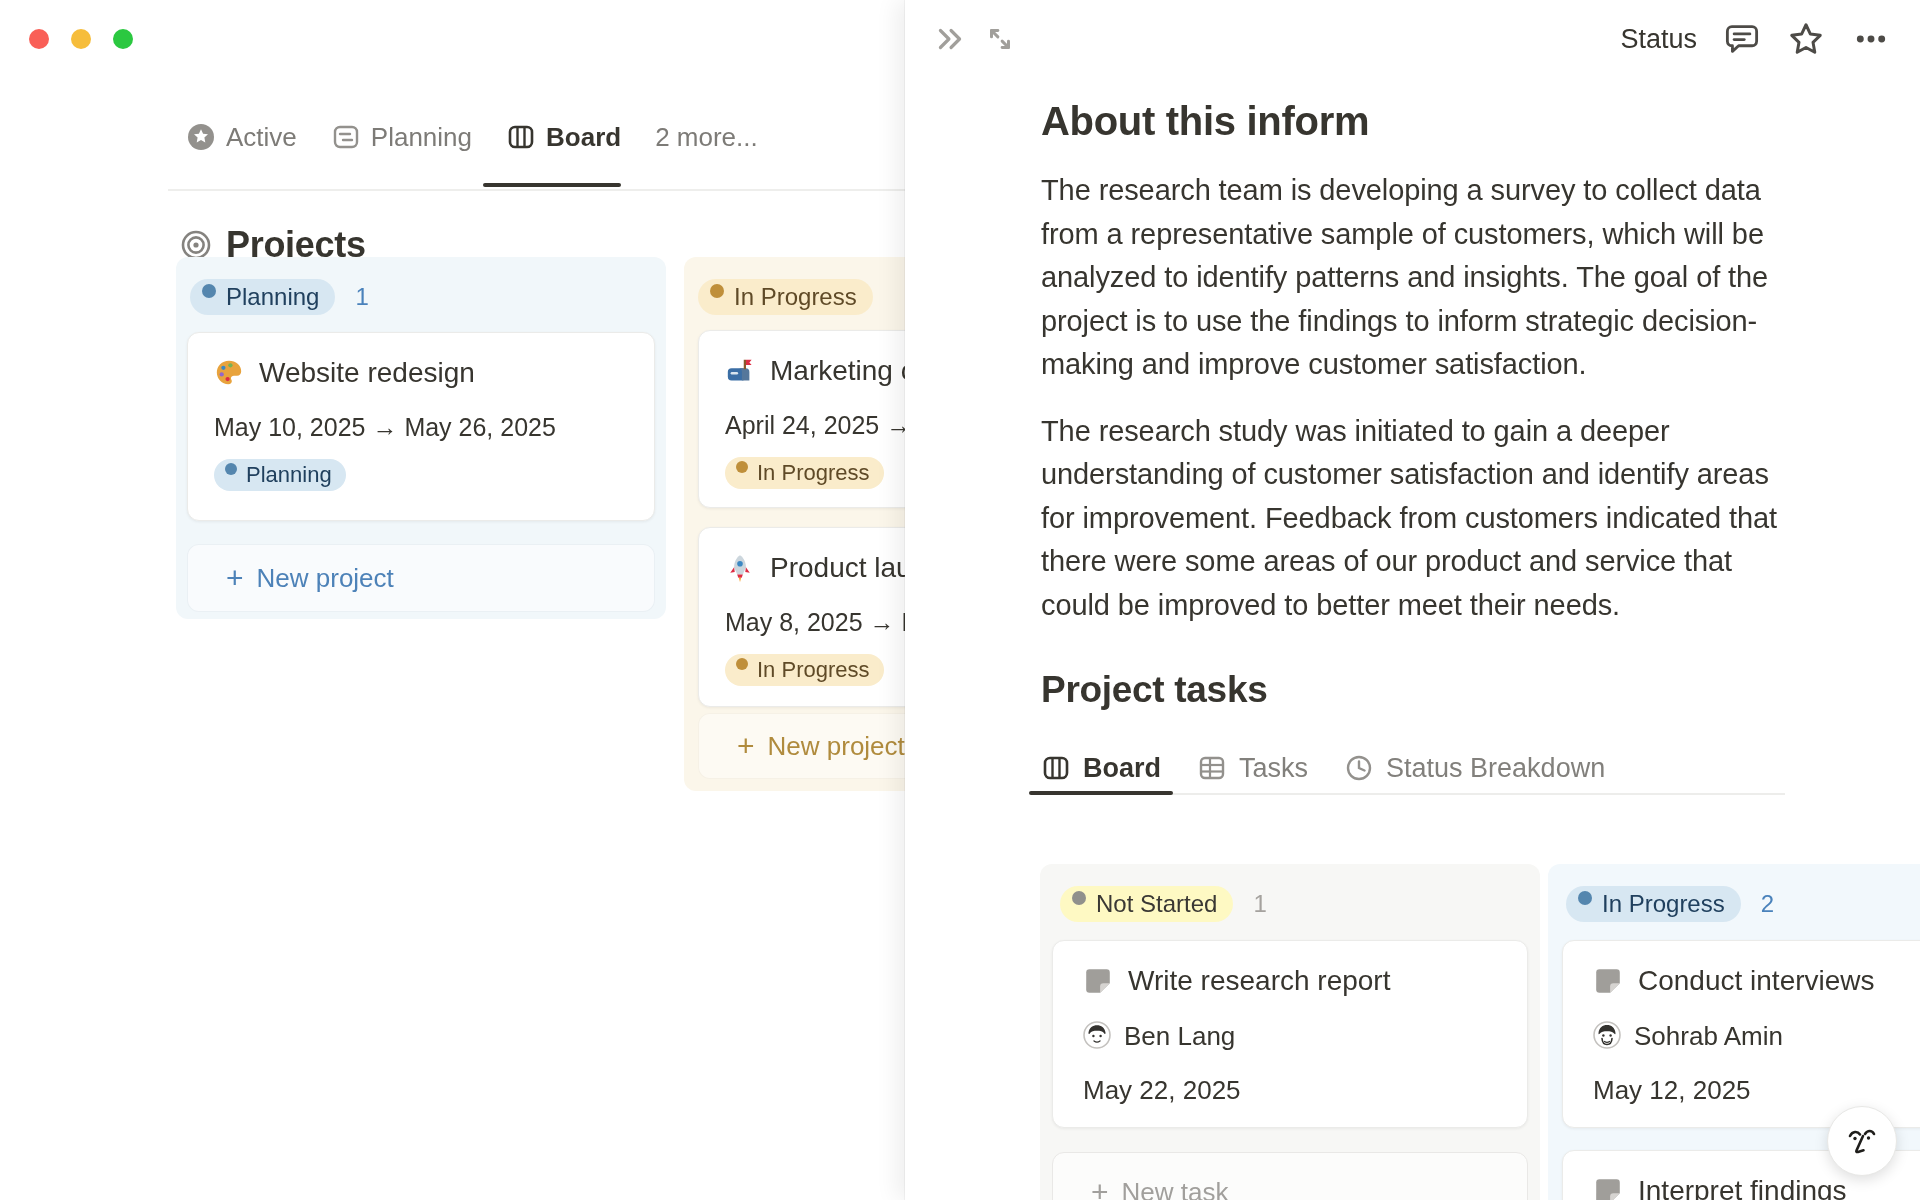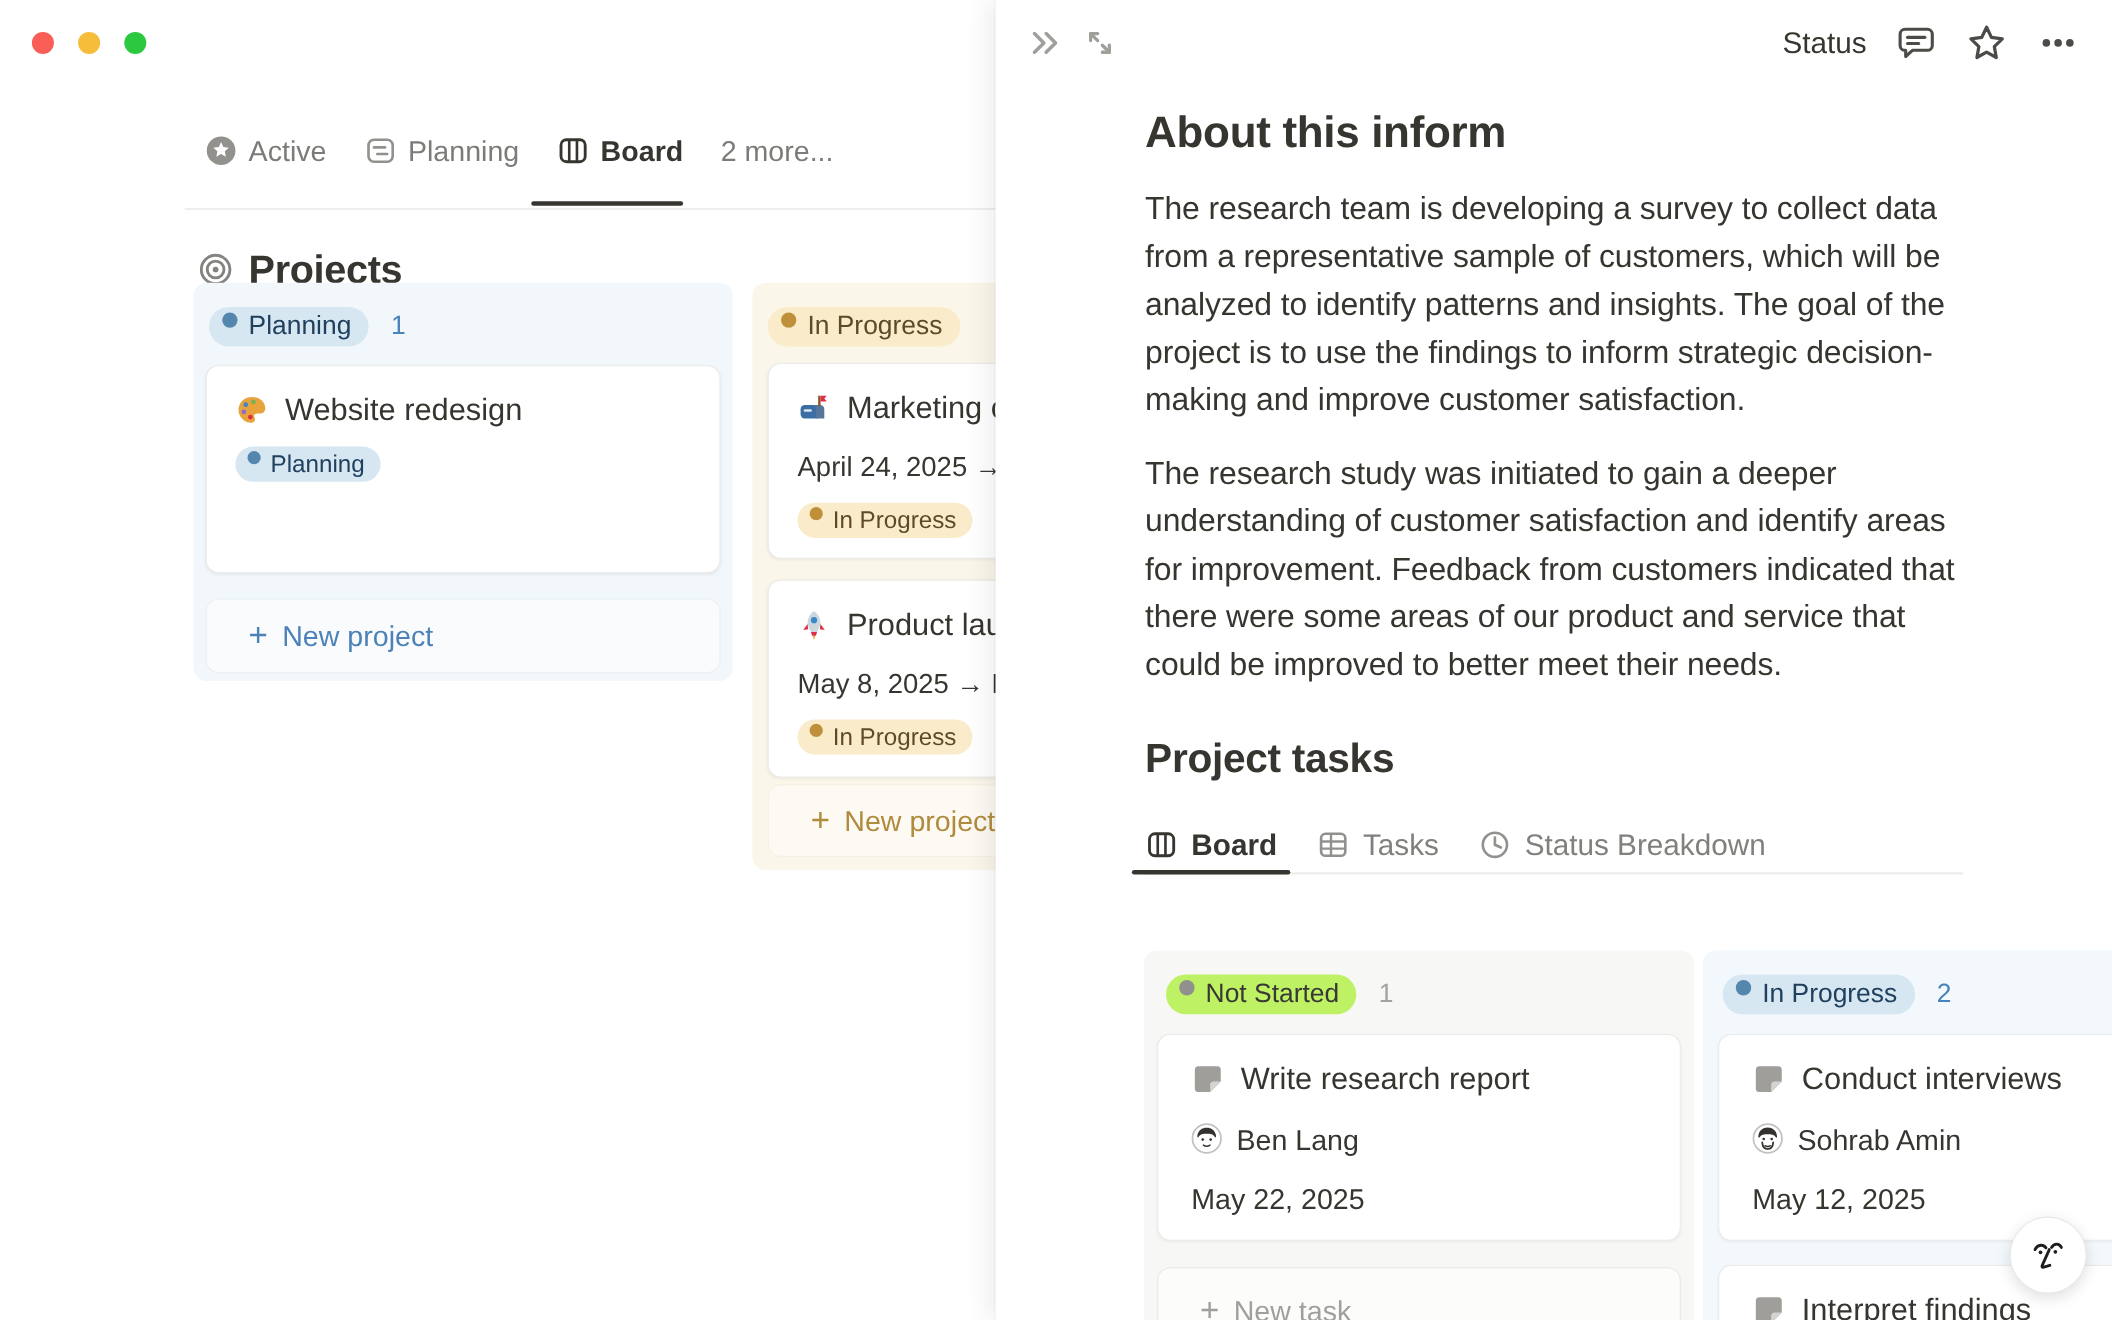--- a/index.html
+++ b/index.html
@@ -22,21 +22,21 @@
   
   .page-title{position:absolute;left:180px;top:224px;display:flex;align-items:center;gap:14px;}
   .page-title .txt{font-size:36px;font-weight:700;letter-spacing:-.3px;}
   
   .kcol{position:absolute;border-radius:12px;}
   .colhead{position:absolute;top:22px;left:14px;display:flex;align-items:center;gap:20px;}
   .tag{display:inline-flex;align-items:flex-start;gap:10px;border-radius:999px;padding:5px 16px 5px 12px;font-size:24px;line-height:1.1;font-weight:500;white-space:nowrap;}
   .tag .dot{width:14px;height:14px;border-radius:50%;flex:0 0 auto;}
   .tag-blue{background:#d7e7f2;color:#20405e;}   .tag-blue .dot{background:#5486ae;}
   .tag-yellow{background:#faeccb;color:#5f4a27;} .tag-yellow .dot{background:#bf8f3a;}
-  .tag-gray{background:#bef264;color:#3a3834;}   .tag-gray .dot{background:#90908c;}
+  .tag-gray{background:#fef9c3;color:#3a3834;}   .tag-gray .dot{background:#90908c;}
   .tag-sm{font-size:22px;padding:4px 14px 4px 11px;gap:9px;}
   .tag-sm .dot{width:12px;height:12px;}
   .count{font-size:24px;font-weight:500;}
   .count-blue{color:#4a82bb;} .count-gray{color:#a5a29e;}
   .kcard{position:absolute;background:#fff;border:1px solid #ebebe9;border-radius:12px;
          box-shadow:0 1px 3px rgba(15,15,15,.06);overflow:hidden;box-sizing:border-box;}
   .trow{display:flex;align-items:center;gap:15px;}
   .ctitle{font-size:28px;font-weight:500;white-space:nowrap;}
   .newbtn{position:absolute;border-radius:12px;display:flex;align-items:center;gap:13px;
           padding-left:38px;font-size:26px;font-weight:500;box-sizing:border-box;white-space:nowrap;}
@@ -149,20 +149,21 @@
           <svg width="30" height="30" viewBox="0 0 32 32">
               <path d="M16 3C8.3 3 3 8.8 3 15.5 3 22.4 8.6 28 15.2 28c2.6 0 3.8-1.6 3.8-3.2 0-1.4-.9-2.1-.9-3.2 0-1.6 1.3-2.6 3.2-2.6h3.2c2.9 0 4.5-2.3 4.5-5C29 8 23.4 3 16 3z" fill="#e8a33d"></path>
               <circle cx="10" cy="10.5" r="2.3" fill="#3b88c3"></circle>
               <circle cx="17.5" cy="7.8" r="2.3" fill="#77b255"></circle>
               <circle cx="8.2" cy="17.5" r="2.3" fill="#9266cc"></circle>
               <circle cx="14.5" cy="22.5" r="2.3" fill="#dd2e44"></circle>
             </svg>
         </span>
         <span class="ctitle">Website redesign</span>
       </div>
+      <div class="drow">May 10, 2025 → May 26, 2025</div>
       <div class="prow">
         <span class="tag tag-blue tag-sm">
           <span class="dot"></span>
           <span>Planning</span>
         </span>
       </div>
     </div>
     <div class="newbtn newbtn-blue" style="left:11px;top:287px;width:468px;height:68px;">
       <span class="plus">+</span>
       <span>New project</span>

